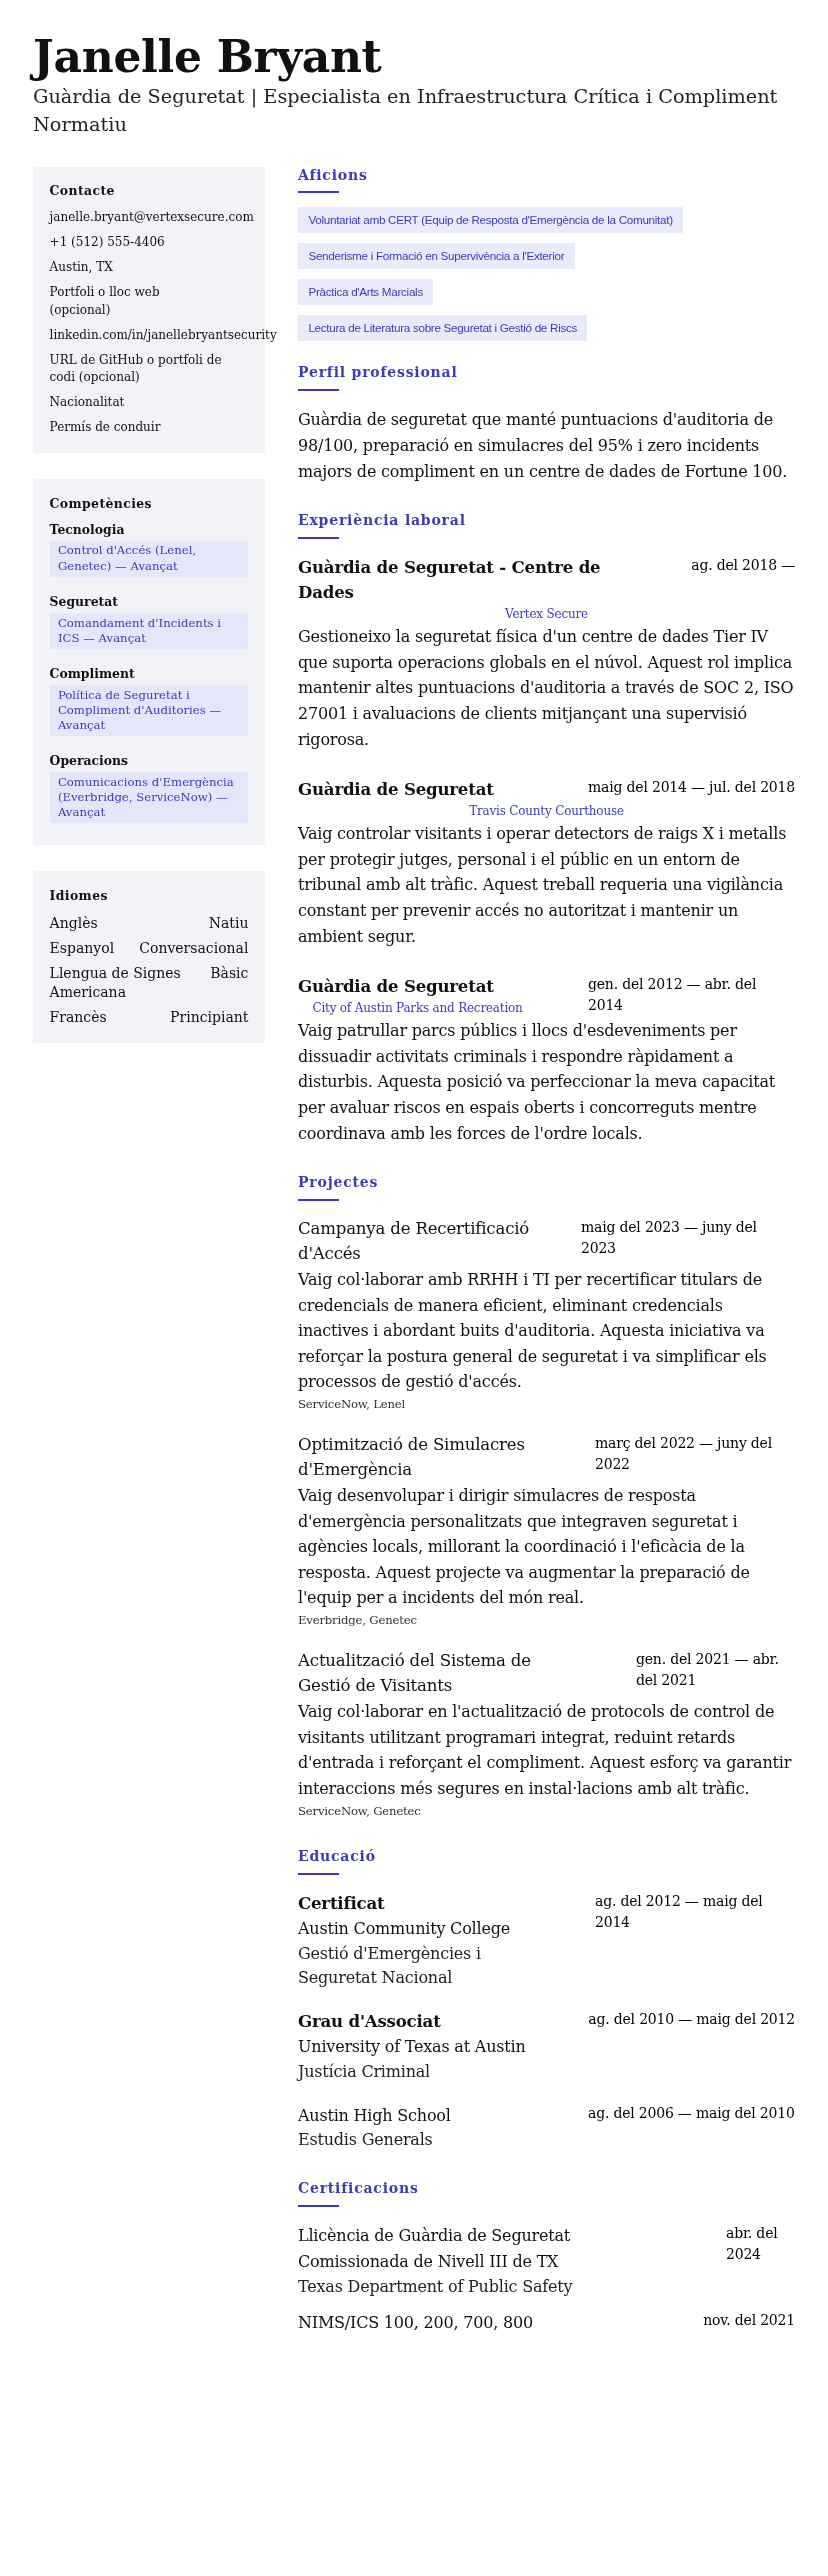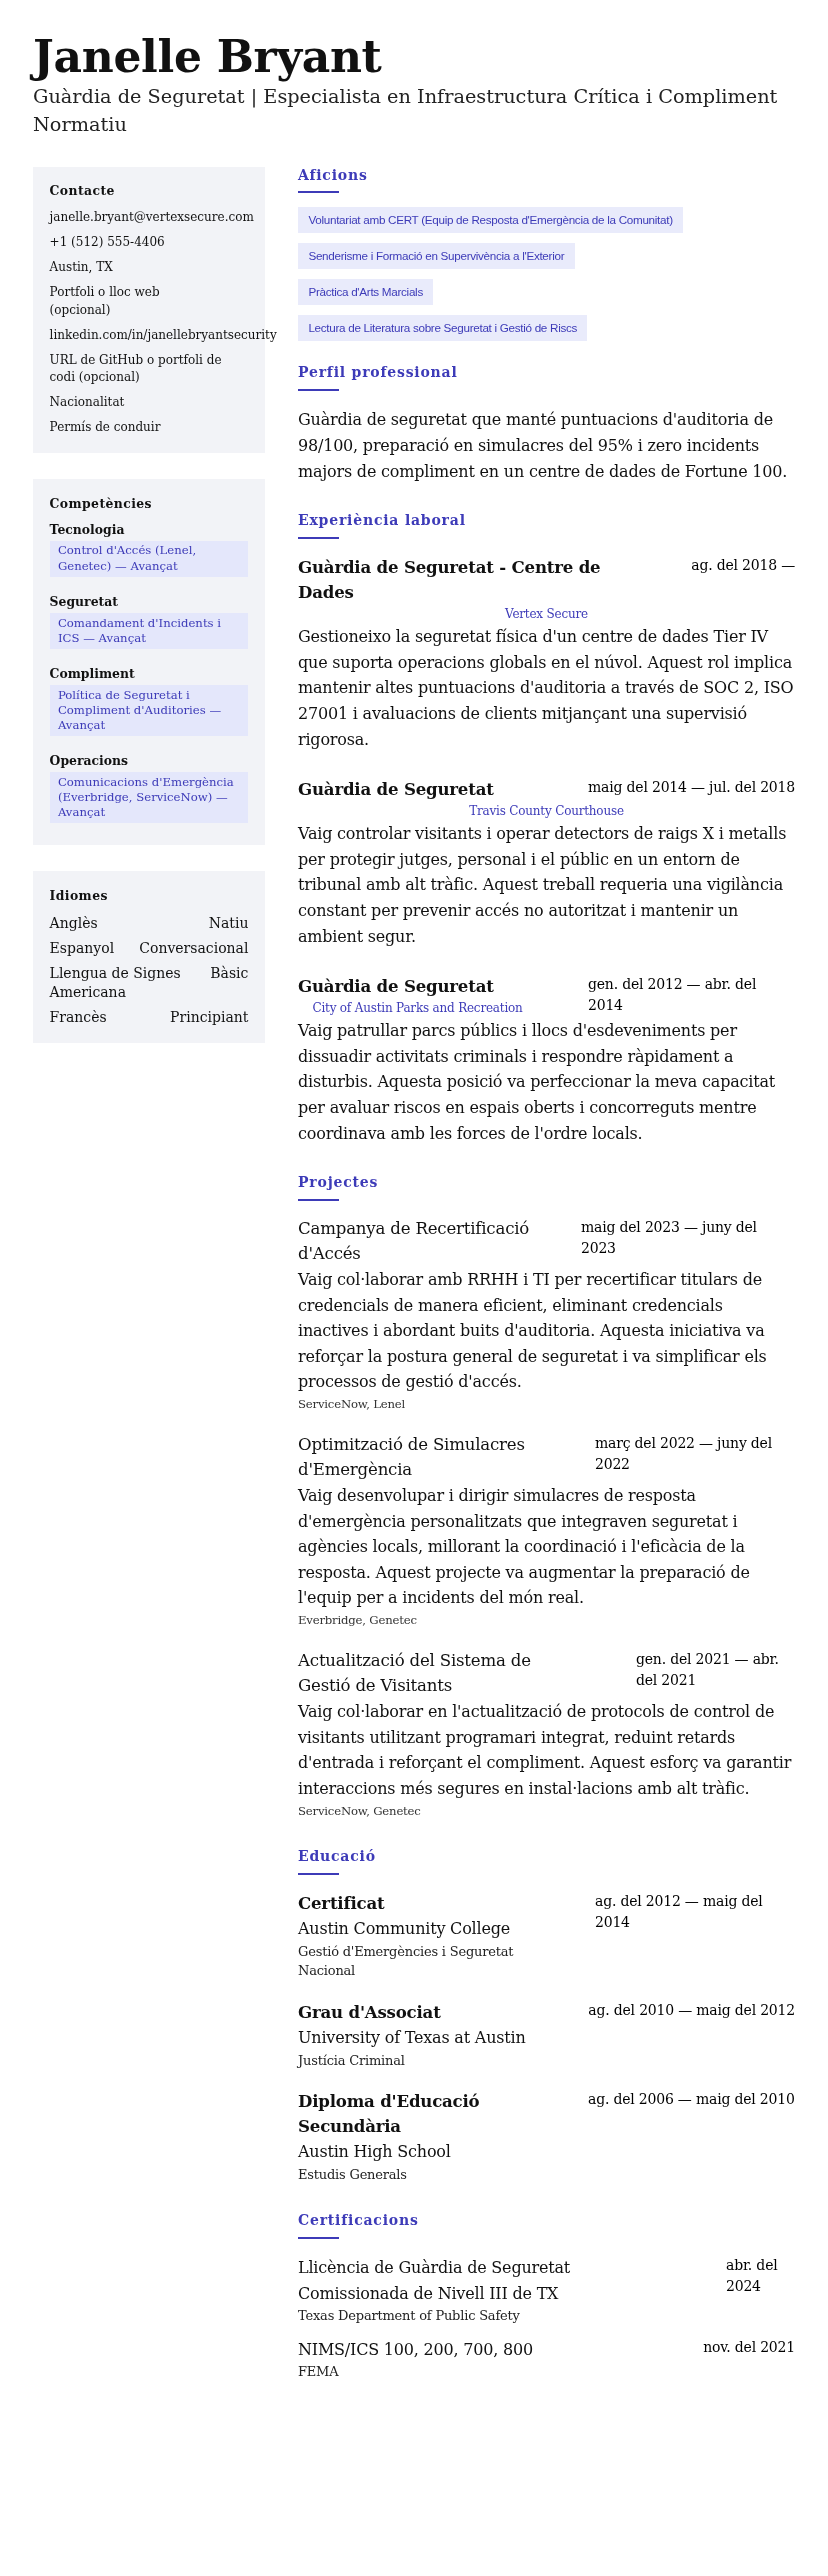--- a/index.html
+++ b/index.html
@@ -132,21 +132,21 @@
       line-height: 1.6;
       letter-spacing: -0.2px;
       text-align: center;
     }
     .entry-sub {
       font-size: 16px;
       line-height: 1.6;
       letter-spacing: -0.2px;
     }
     .entry-note {
-      font-size: 13px;
+      font-size: 16px;
       line-height: 1.5;
       color: #222;
       letter-spacing: -0.2px;
     }
     .entry-tech {
       font-size: 11.7px;
       line-height: 1.5;
       color: #333;
       margin-top: 1.4px;
       letter-spacing: -0.2px;
@@ -315,21 +315,20 @@
               <div class="entry-sub">University of Texas at Austin</div>
               <div class="entry-note">Justícia Criminal</div>
             </div>
             <div class="entry-date">ag. del 2010 — maig del 2012</div>
           </div>
         </div>
 
         <div class="entry">
           <div class="entry-head">
             <div style="width:276px">
-              <div class="entry-title" style="width:207px">Diploma d'Educació Secundària</div>
               <div class="entry-sub">Austin High School</div>
               <div class="entry-note">Estudis Generals</div>
             </div>
             <div class="entry-date" style="width:207px">ag. del 2006 — maig del 2010</div>
           </div>
         </div>
       </section>
 
       <section class="section">
         <h2 class="section-title">Certificacions</h2>
@@ -341,19 +340,18 @@
             <div class="entry-date" style="width:69px">abr. del 2024</div>
           </div>
           <div class="entry-note">Texas Department of Public Safety</div>
         </div>
 
         <div class="entry">
           <div class="entry-head">
             <div class="entry-sub">NIMS/ICS 100, 200, 700, 800</div>
             <div class="entry-date">nov. del 2021</div>
           </div>
-          <div class="entry-note">FEMA</div>
         </div>
       </section>
     </main>
   </div>
 </div>
 
 
 </body></html>

